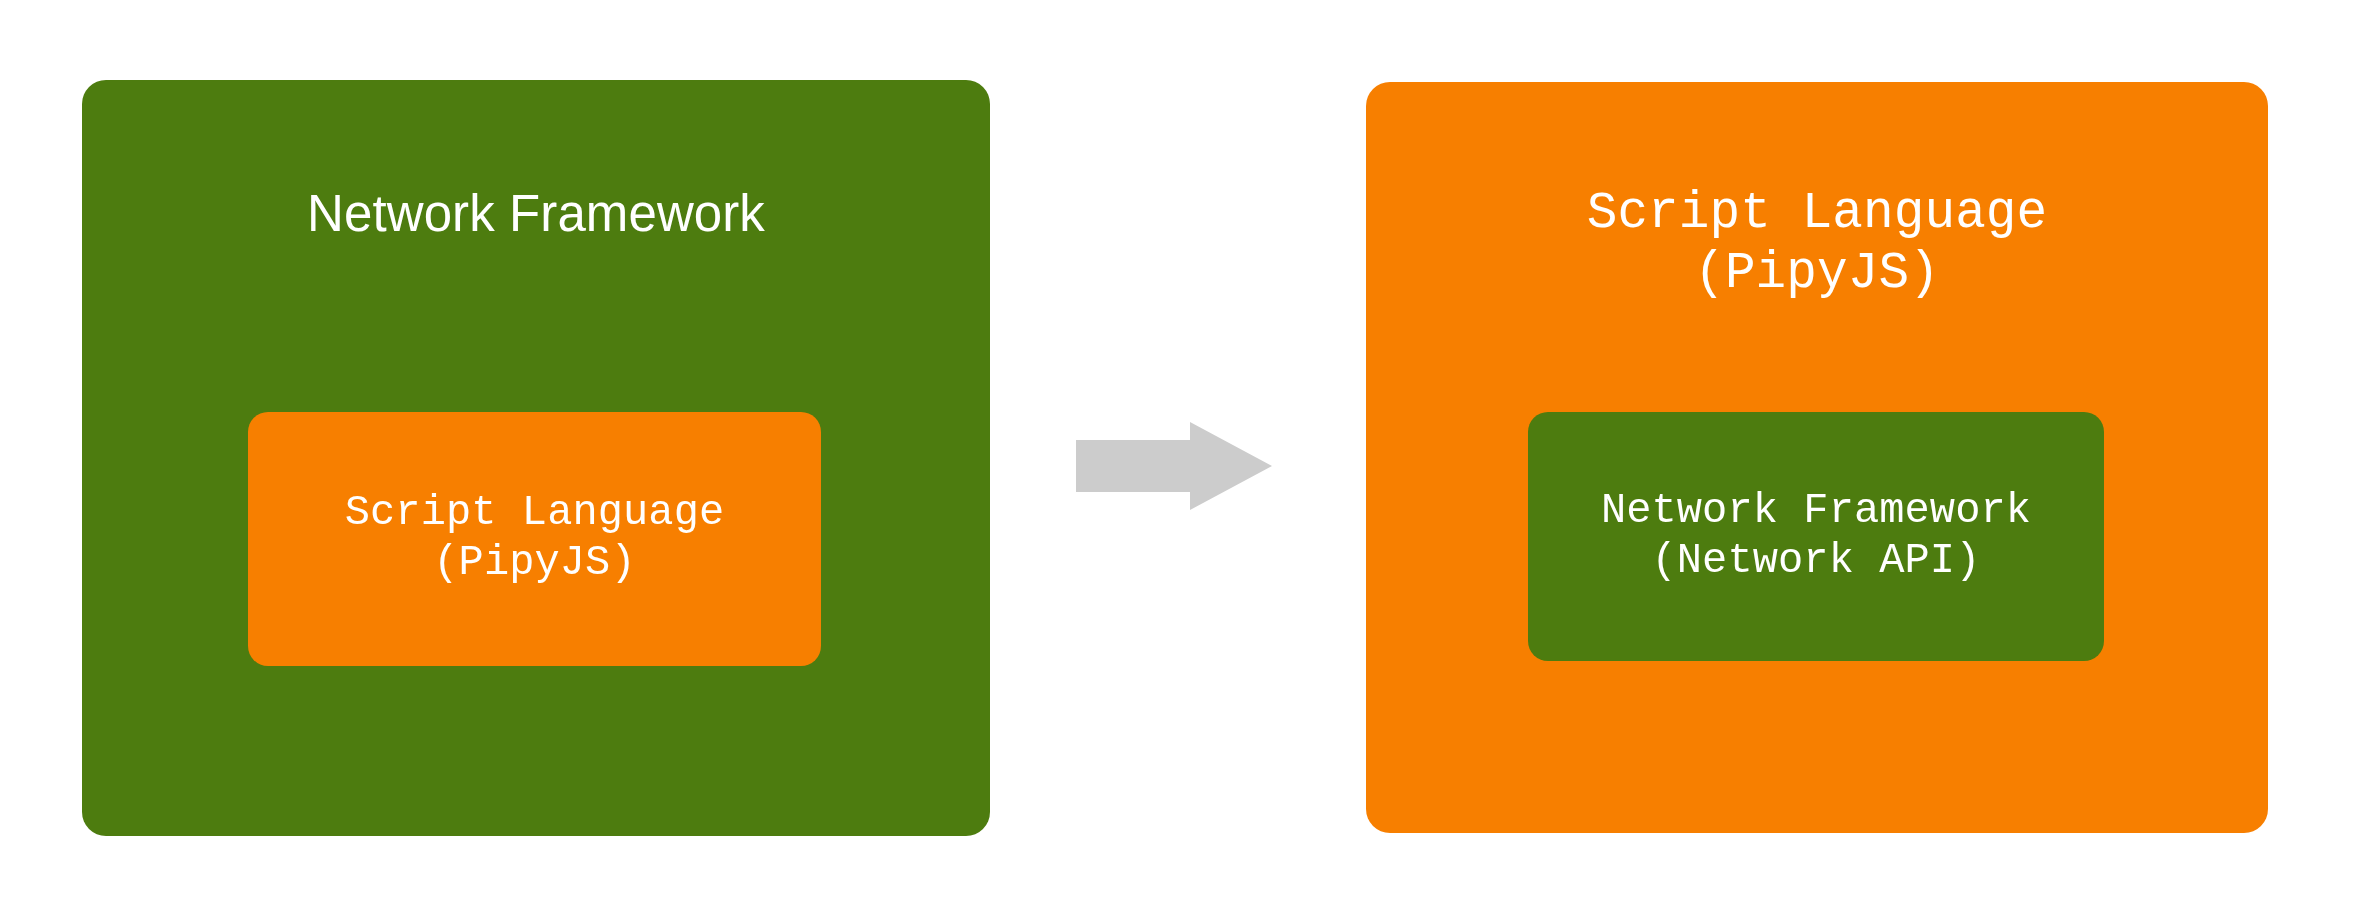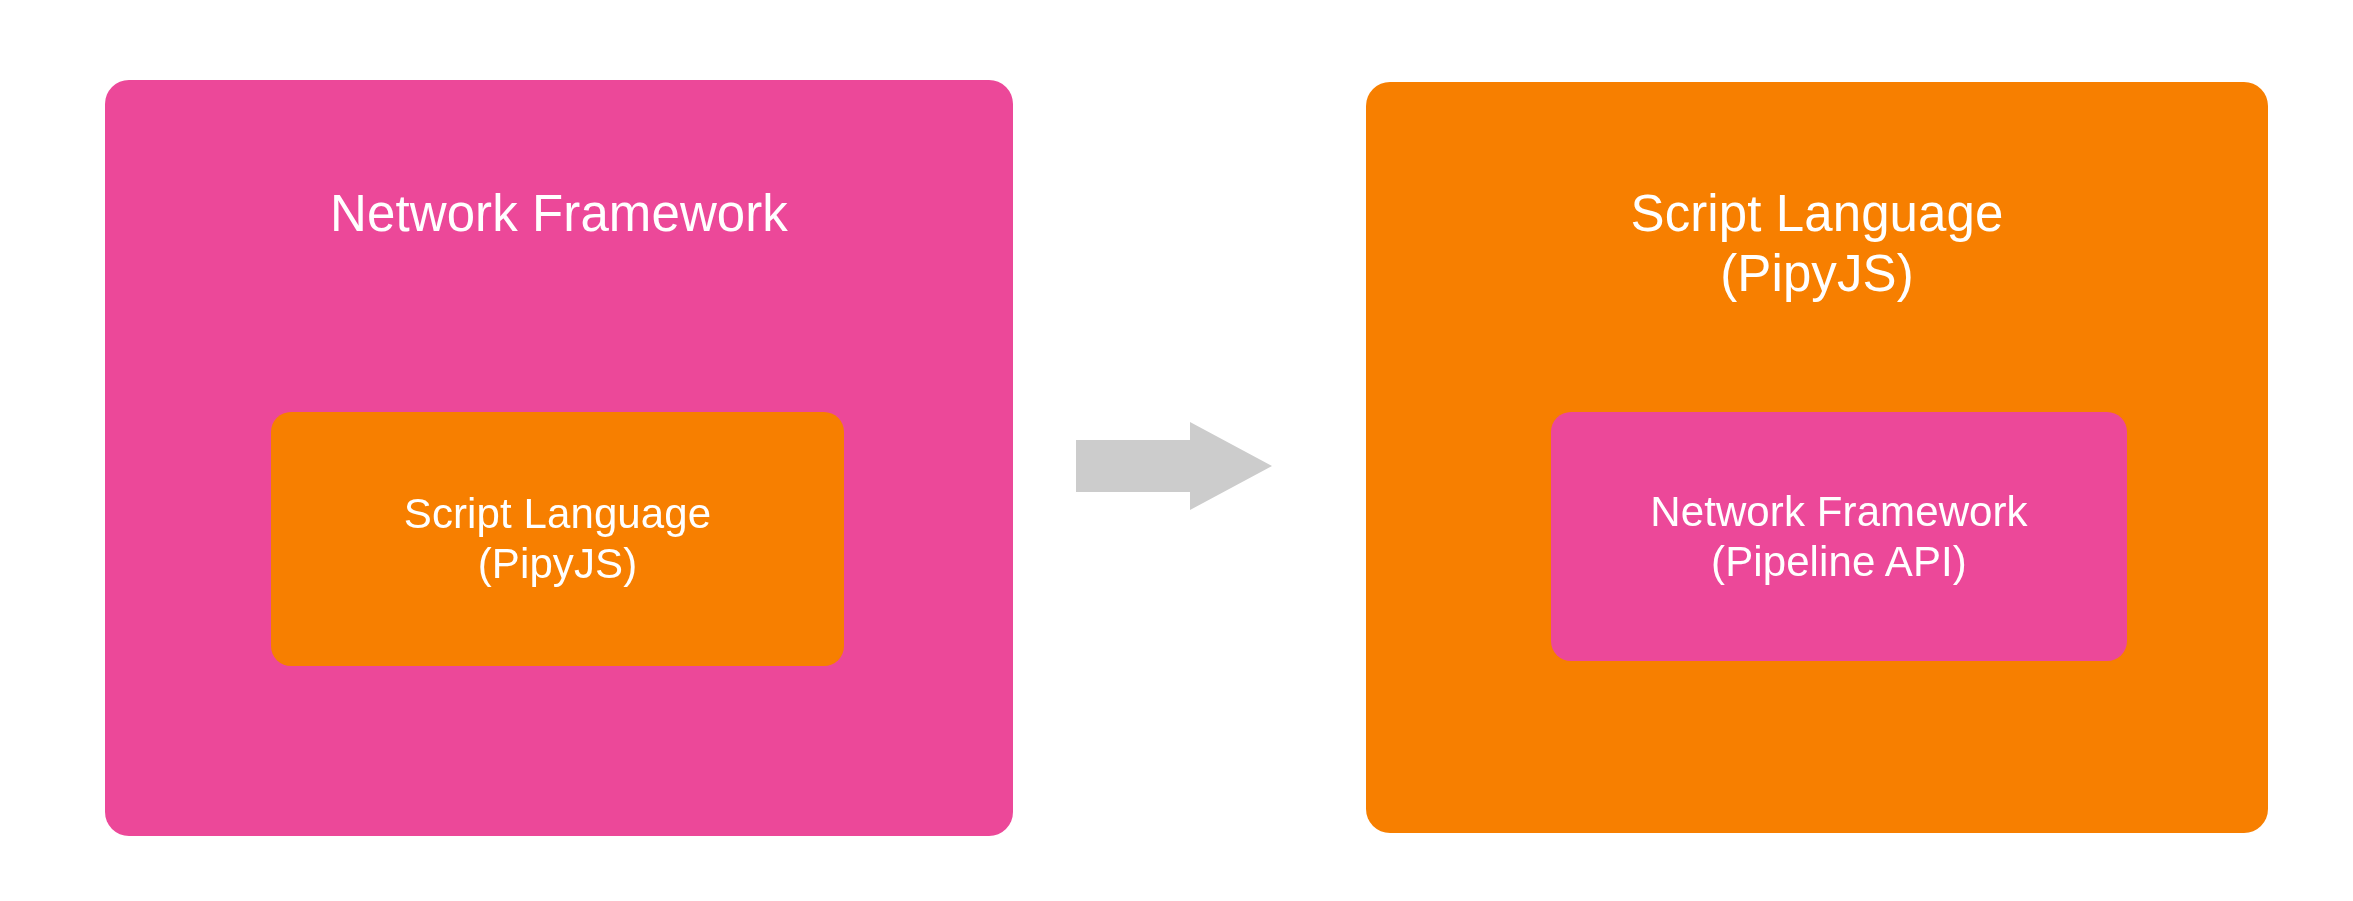--- a/index.html
+++ b/index.html
@@ -88,22 +88,22 @@
     color: #ffffff;
     font-size: 42px;
     line-height: 1.18;
     letter-spacing: 0.1px;
     font-weight: 400;
   }
 
   .title-line { display: block; }
 
   
-  .fill-blue   { background: #ec4899; margin-left: 23px; }
-  .fill-orange { background: #f77f00; }
+  .fill-blue   { background: #4d7c0f; }
+  .fill-orange { background: #f77f00; font-family: Liberation Mono, monospace; }
 
   
   .arrow-wrap {
     position: absolute;
     left: 1074px;
     top: 420px;
     width: 200px;
     height: 92px;
   }
   .arrow-wrap svg { display: block; width: 100%; height: 100%; }
@@ -137,19 +137,19 @@
   <div class="outer-box right fill-orange">
 
     <div class="box-title">
       <span class="title-line">Script Language</span>
       <span class="title-line">(PipyJS)</span>
     </div>
 
     <div class="inner-box right fill-blue">
       <div class="inner-title">
         <span class="title-line">Network Framework</span>
-        <span class="title-line">(Pipeline API)</span>
+        <span class="title-line">(Network API)</span>
       </div>
     </div>
 
   </div>
 
 </div>
 
 </body></html>

